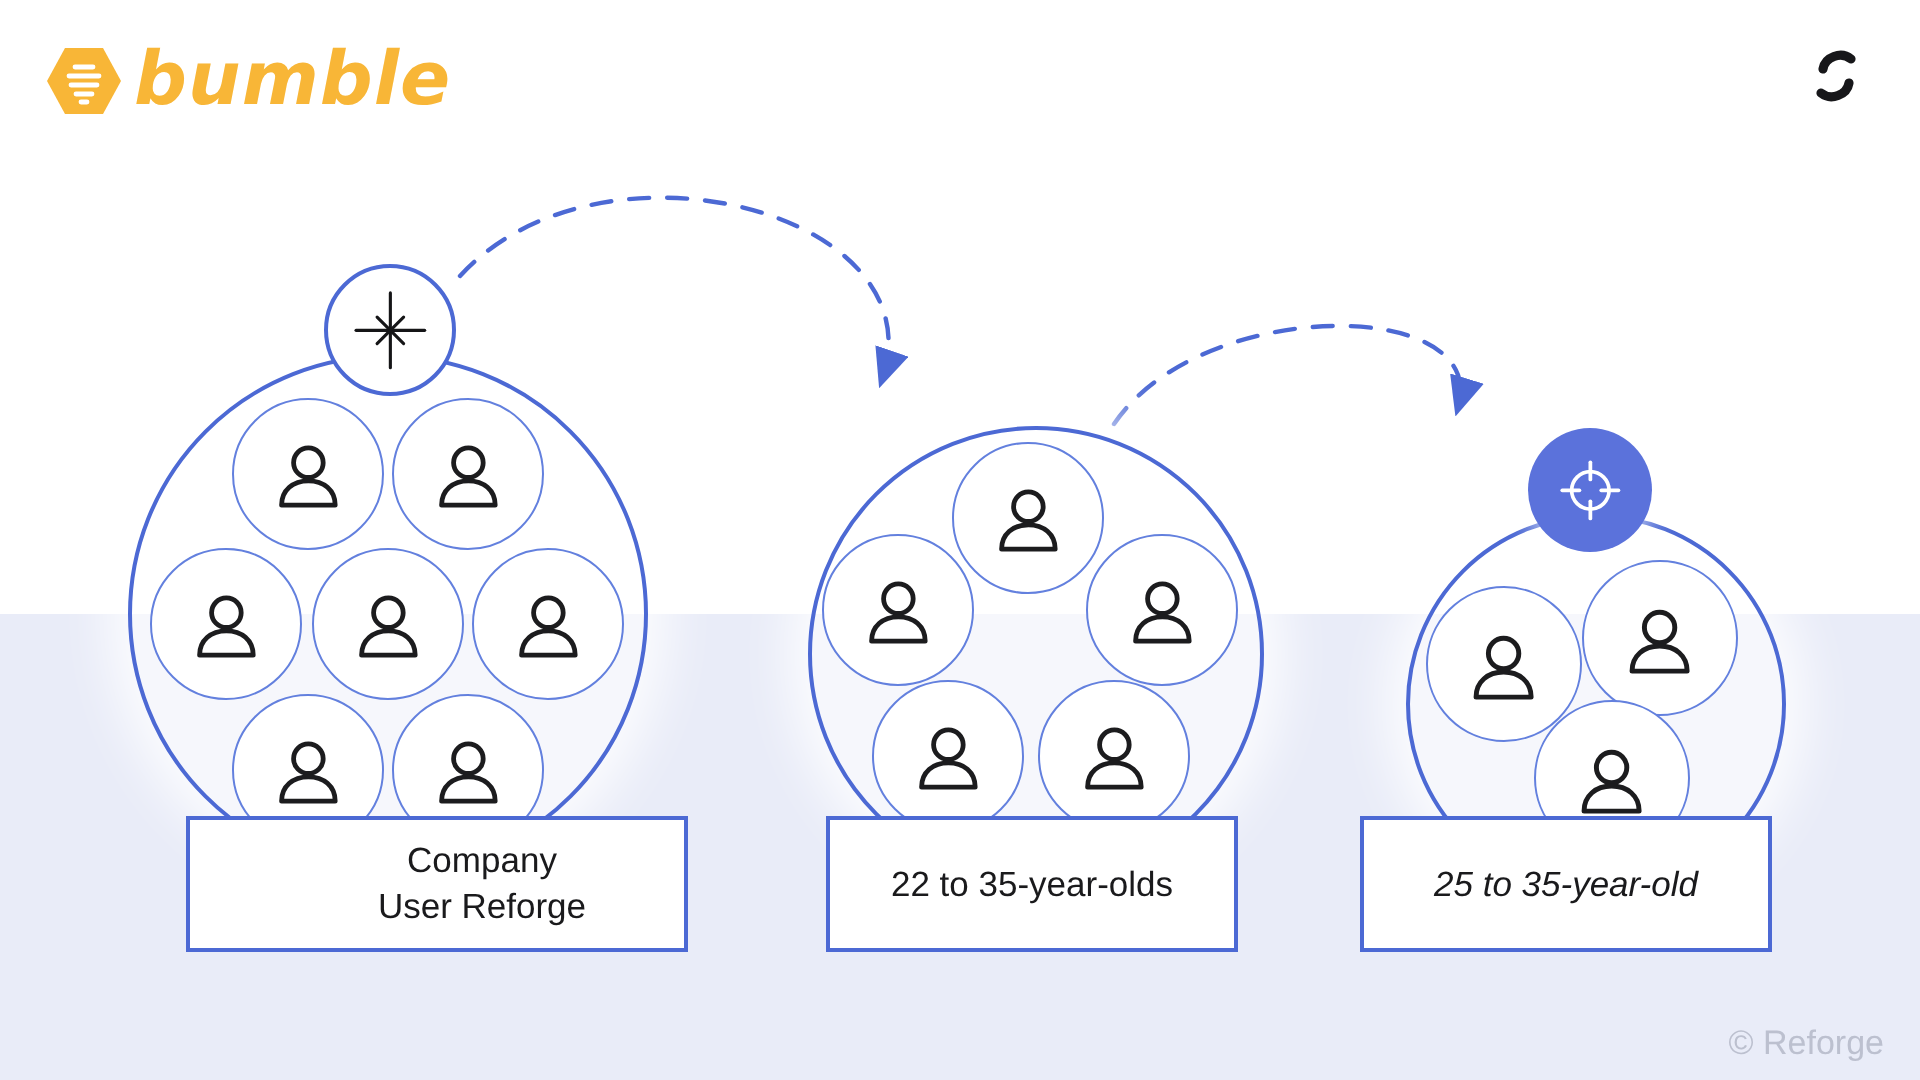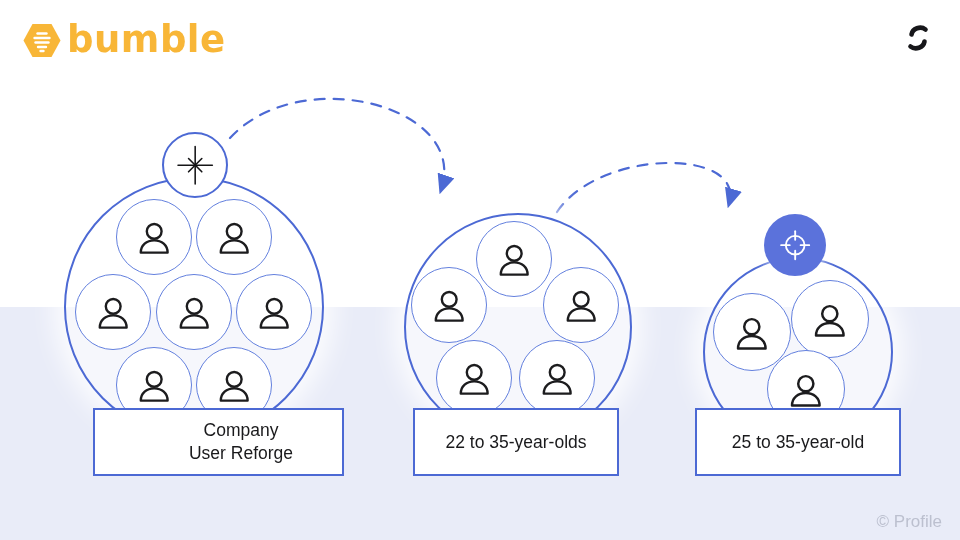--- a/index.html
+++ b/index.html
@@ -7,21 +7,21 @@
     position:relative;width:960px;height:540px;overflow:hidden;
     background:#ffffff;font-family:"Liberation Sans",sans-serif;
   }
   .band{position:absolute;left:0;top:307px;width:960px;height:233px;background:var(--band,#E9ECF8);z-index:1;}
 
   
   .brand{position:absolute;left:22px;top:20px;display:flex;align-items:center;gap:5px;z-index:8;}
   .brand-hex{width:40px;height:37px;}
   .brand-text{
     font-family:"DejaVu Sans",sans-serif;font-size:37px;font-weight:600;
-    color:var(--bumble-yellow,#F8B637);letter-spacing:.5px;line-height:40px;
+    color:var(--bumble-yellow,#F8B637);letter-spacing:.5px;line-height:40px;font-style:italic;
   }
   .reforge-mark{position:absolute;right:26px;top:22px;width:32px;height:32px;z-index:8;}
   .reforge-mark path{fill:none;stroke:#17171a;stroke-width:4.6;stroke-linecap:round;}
 
   
   .arcs{position:absolute;left:0;top:0;width:960px;height:540px;z-index:2;pointer-events:none;}
   .arc{fill:none;stroke:var(--accent-blue,#4C69D4);stroke-width:2.2;stroke-dasharray:10 9;stroke-linecap:round;}
   .arrow-head{fill:var(--accent-blue,#4C69D4);}
 
   
@@ -195,19 +195,19 @@
       </div>
       <div class="badge filled" style="left: 764px; top: 214px; width: 62px; height: 62px;">
         <svg viewBox="0 0 62 62">
           <circle cx="31" cy="31" r="12"></circle>
           <line x1="31" y1="13" x2="31" y2="24"></line>
           <line x1="31" y1="38" x2="31" y2="49"></line>
           <line x1="13" y1="31" x2="24" y2="31"></line>
           <line x1="38" y1="31" x2="49" y2="31"></line>
         </svg>
       </div>
-      <div class="label-box" style="left: 695px; top: 408px; width: 202px; height: 64px;">
+      <div class="label-box" style="left: 680px; top: 408px; width: 202px; height: 64px; font-style: italic;">
         <span>25 to 35-year-old</span>
       </div>
     </div>
 
-  <div class="copyright">© Profile</div>
+  <div class="copyright">© Reforge</div>
 </div>
 
 </body></html>

